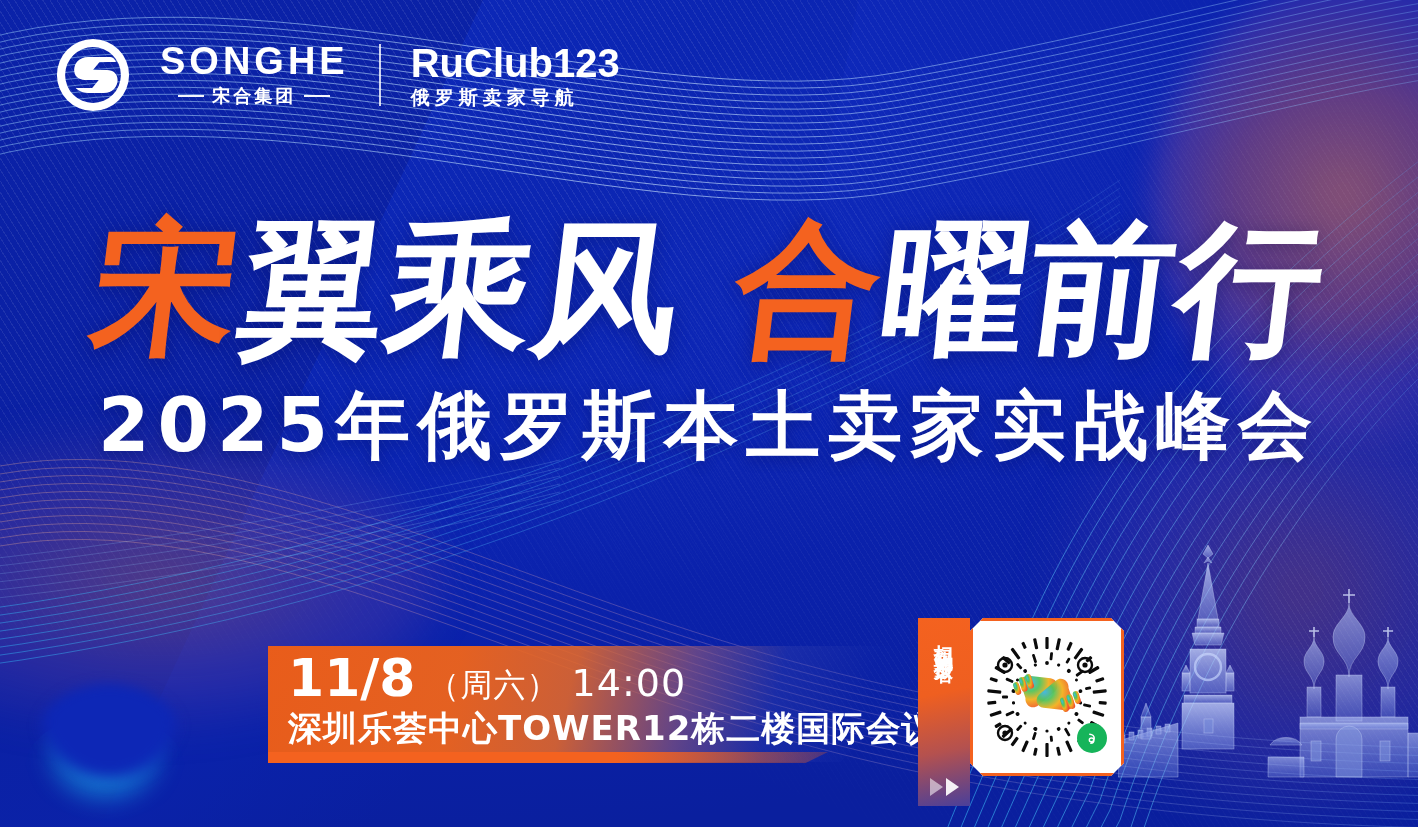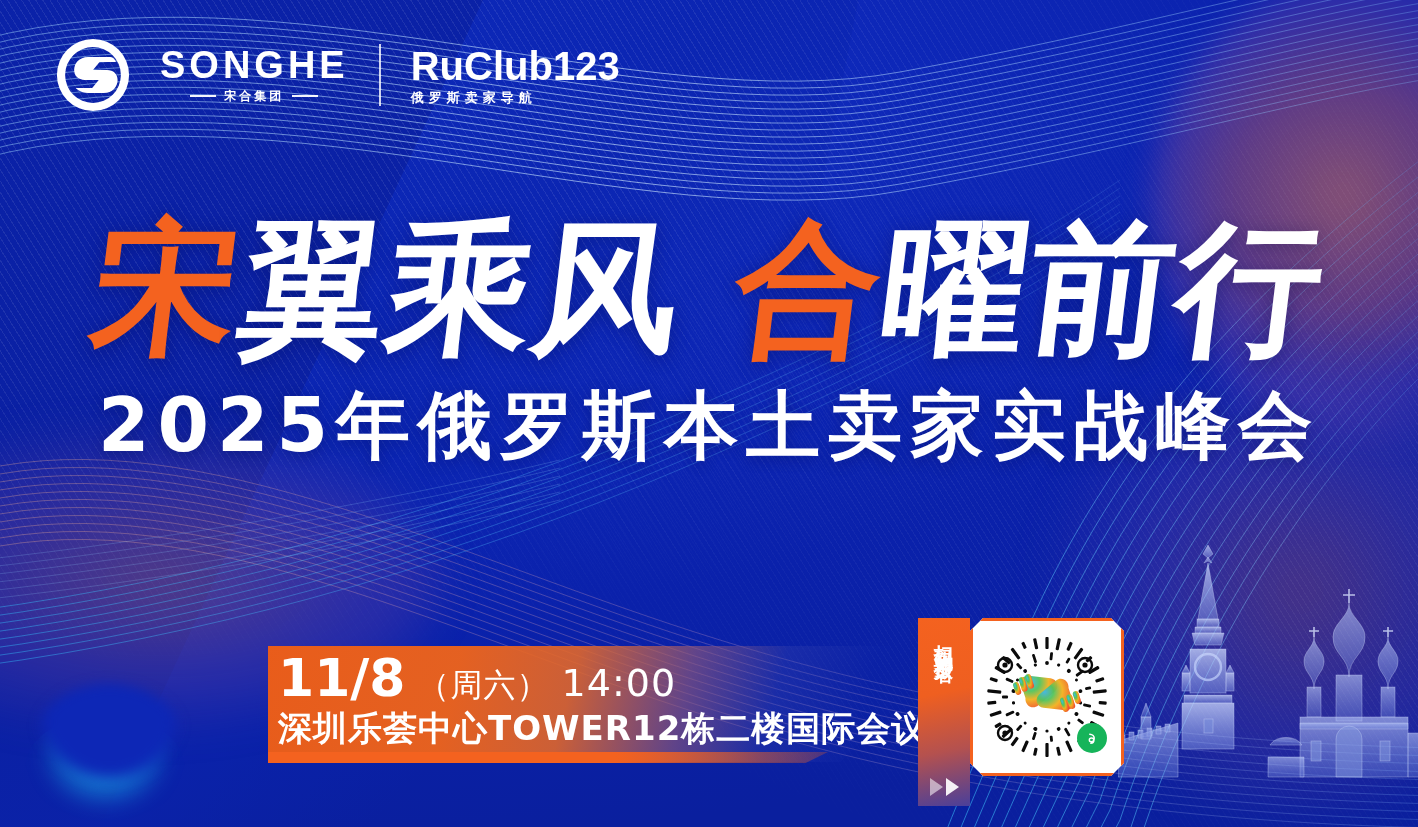--- a/index.html
+++ b/index.html
@@ -103,33 +103,33 @@
     z-index:6;
   }
   .logo-mark{width:82px;height:82px;flex:0 0 auto;}
   .songhe-block{display:flex;flex-direction:column;align-items:center;gap:4px;}
   .songhe-word{
     color:#fff;font-size:38px;font-weight:700;letter-spacing:4px;
     line-height:1;font-family:"Liberation Sans",sans-serif;
   }
   .songhe-sub{
     display:flex;align-items:center;gap:8px;
-    color:#fff;font-size:12px;font-weight:700;letter-spacing:3px;
+    color:#fff;font-size:18px;font-weight:700;letter-spacing:3px;
     font-family:"DejaVu Sans",sans-serif;
   }
   .songhe-sub .dash{display:block;width:26px;height:2px;background:#fff;opacity:.95;}
   .divider-v{width:2px;height:62px;background:rgba(255,255,255,.8);margin:0 4px;}
   .ru-block{display:flex;flex-direction:column;gap:5px;}
   .ru-word{
     color:#fff;font-size:40px;font-weight:700;letter-spacing:0px;line-height:1;
     font-family:"Liberation Sans",sans-serif;
     text-align:center;
   }
   .ru-sub{
-    color:#fff;font-size:13px;font-weight:700;letter-spacing:5px;line-height:1;
+    color:#fff;font-size:19px;font-weight:700;letter-spacing:5px;line-height:1;
     font-family:"DejaVu Sans",sans-serif;
   }
 
   
   .title-wrap{
     position:absolute;left:0;right:0;top:214px;
     text-align:center;z-index:6;
   }
   .title-main{
     font-family:"DejaVu Sans",sans-serif;
@@ -170,21 +170,21 @@
         rgba(60,70,175,.30) 80%,
         rgba(20,52,190,.05) 94%);
   }
   .band-bar{
     position:absolute;left:268px;top:752px;width:560px;height:11px;
     background:linear-gradient(95deg,#F4621F 0%,#F4621F 62%,rgba(244,98,31,.25) 100%);
     clip-path:polygon(0 0,100% 0,96% 100%,0 100%);
     z-index:6;
   }
   .band-inner{
-    position:absolute;left:278px;top:652px;z-index:7;
+    position:absolute;left:288px;top:652px;z-index:7;
     color:#fff;white-space:nowrap;text-align:right;
   }
   .band-row1{display:flex;align-items:baseline;gap:12px;}
   .band-date{
     font-family:"DejaVu Sans",sans-serif;
     font-weight:700;font-size:52px;line-height:1;letter-spacing:0px;
   }
   .band-day{
     font-family:"DejaVu Sans",sans-serif;
     font-weight:400;font-size:32px;line-height:1;letter-spacing:1px;

